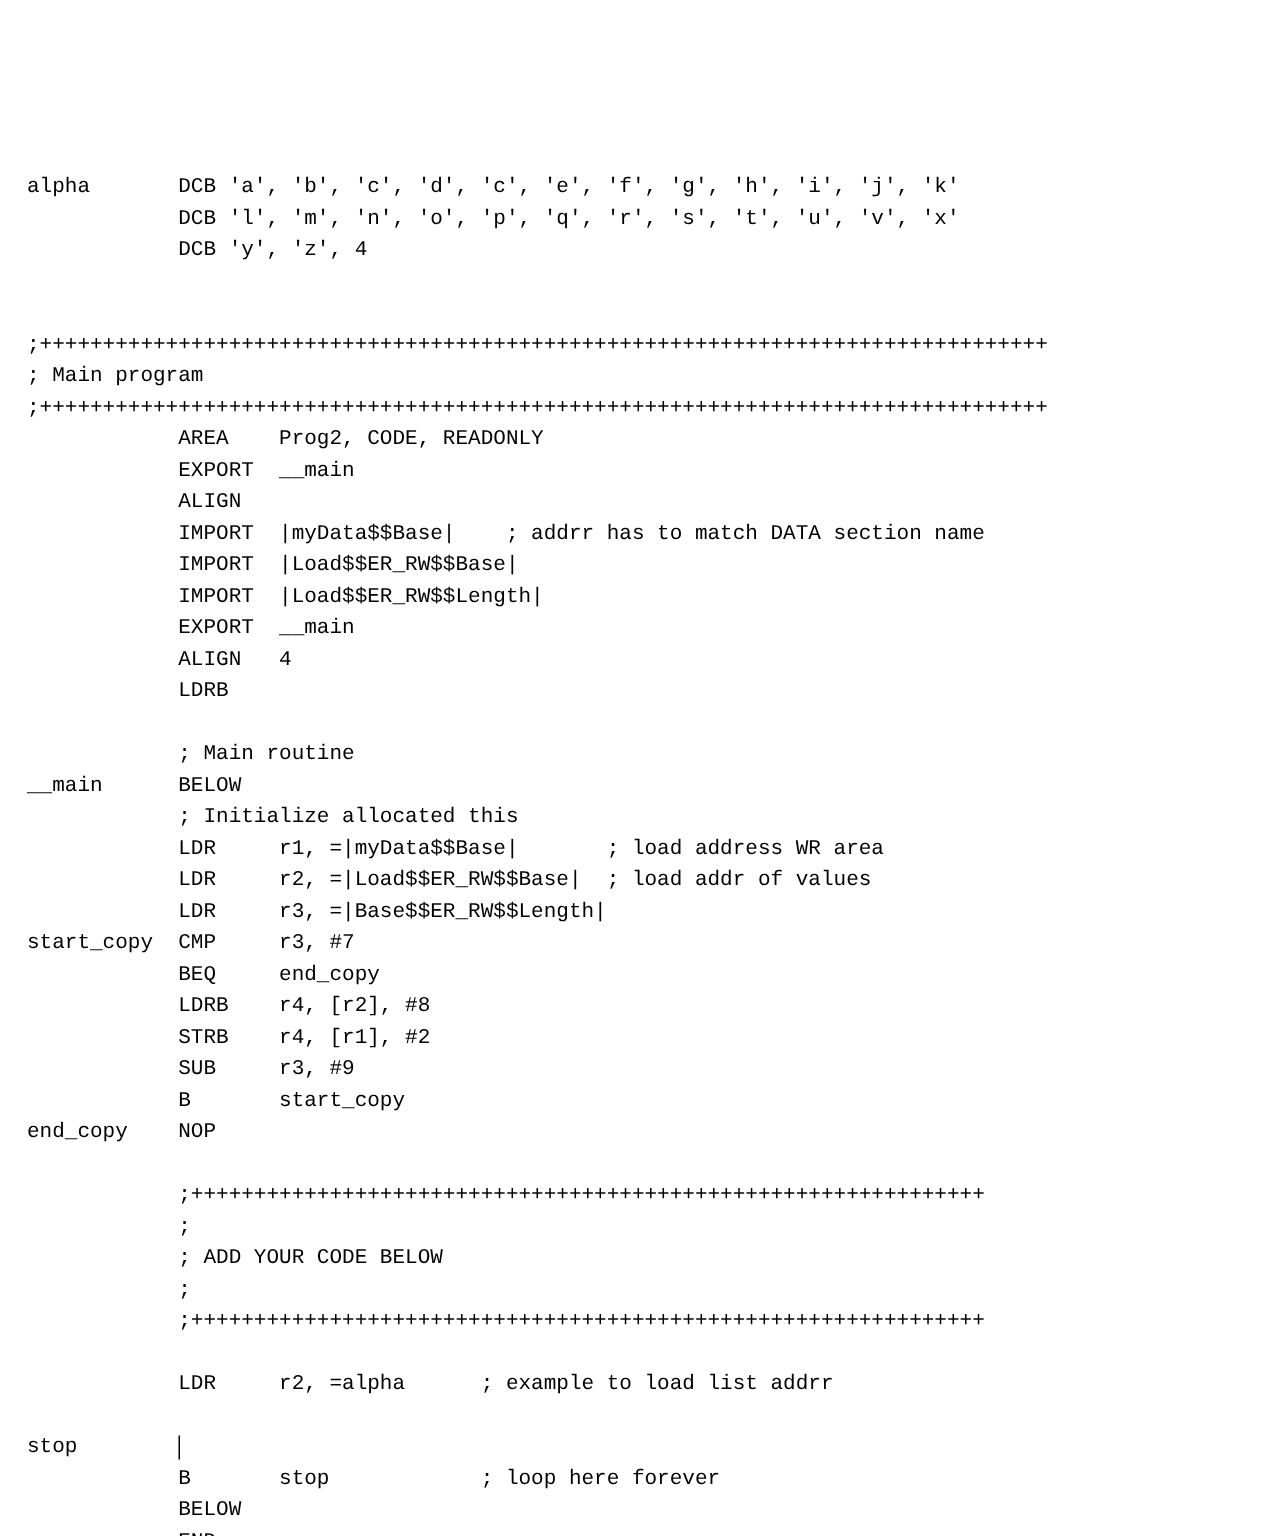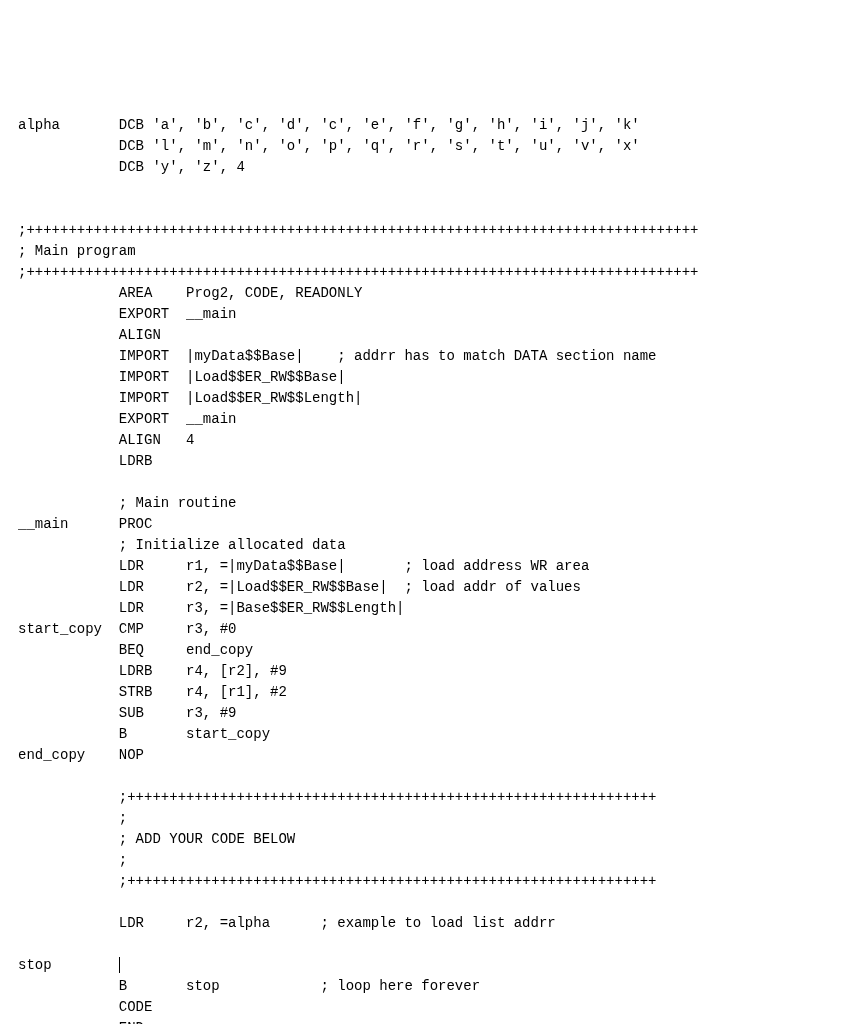--- a/index.html
+++ b/index.html
@@ -46,41 +46,41 @@
 <span>            EXPORT  __main</span>
 <span>            ALIGN</span>
 <span>            IMPORT  |myData$$Base|    ; addrr has to match DATA section name</span>
 <span>            IMPORT  |Load$$ER_RW$$Base|</span>
 <span>            IMPORT  |Load$$ER_RW$$Length|</span>
 <span>            EXPORT  __main</span>
 <span>            ALIGN   4</span>
 <span>            LDRB</span>
 <span></span>
 <span>            ; Main routine</span>
-<span>__main      PROC</span>
-<span>            ; Initialize allocated data</span>
+<span>__main      BELOW</span>
+<span>            ; Initialize allocated this</span>
 <span>            LDR     r1, =|myData$$Base|       ; load address WR area</span>
 <span>            LDR     r2, =|Load$$ER_RW$$Base|  ; load addr of values</span>
 <span>            LDR     r3, =|Base$$ER_RW$$Length|</span>
-<span>start_copy  CMP     r3, #0</span>
+<span>start_copy  CMP     r3, #7</span>
 <span>            BEQ     end_copy</span>
-<span>            LDRB    r4, [r2], #9</span>
+<span>            LDRB    r4, [r2], #8</span>
 <span>            STRB    r4, [r1], #2</span>
 <span>            SUB     r3, #9</span>
 <span>            B       start_copy</span>
 <span>end_copy    NOP</span>
 <span></span>
 <span>            ;+++++++++++++++++++++++++++++++++++++++++++++++++++++++++++++++</span>
 <span>            ;</span>
 <span>            ; ADD YOUR CODE BELOW</span>
 <span>            ;</span>
 <span>            ;+++++++++++++++++++++++++++++++++++++++++++++++++++++++++++++++</span>
 <span></span>
 <span>            LDR     r2, =alpha      ; example to load list addrr</span>
 <span></span>
 <span><span>stop        </span><span class="cursor"></span></span>
 <span>            B       stop            ; loop here forever</span>
-<span>            CODE</span>
+<span>            BELOW</span>
 <span>            END</span>
 </div>
 
 
 
 
 </body></html>

